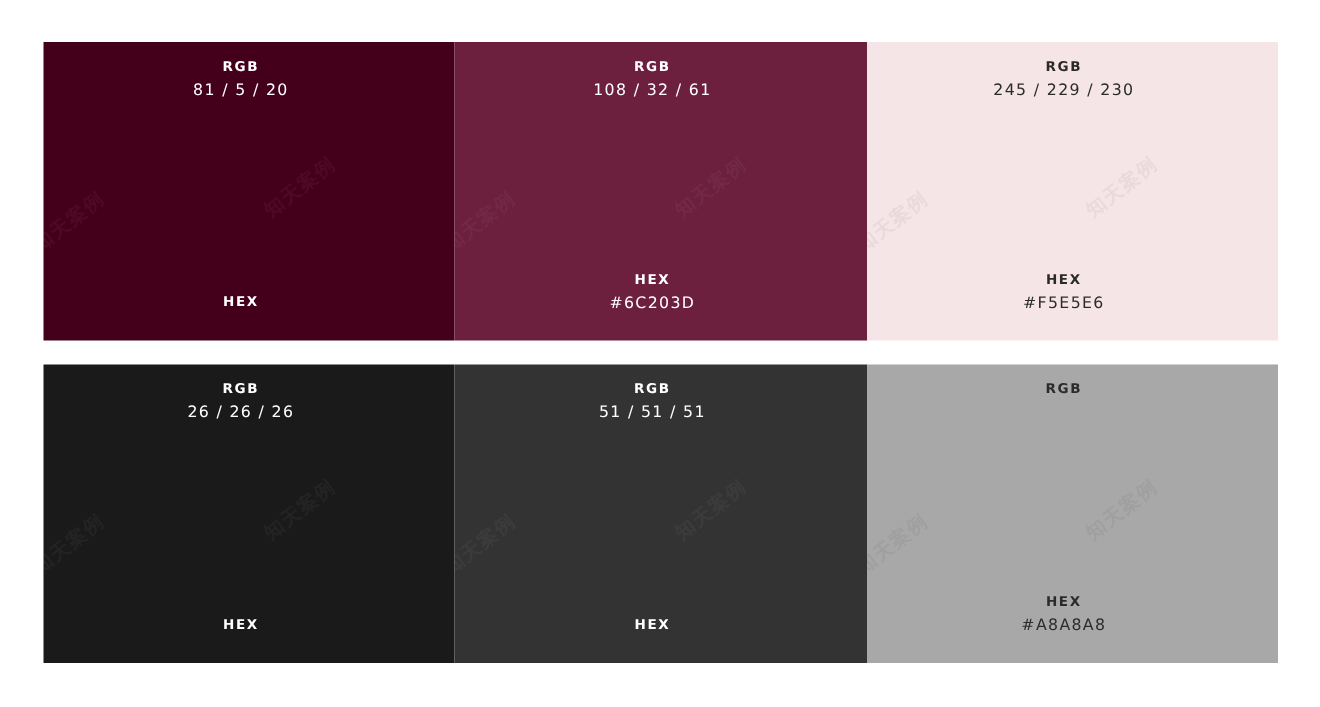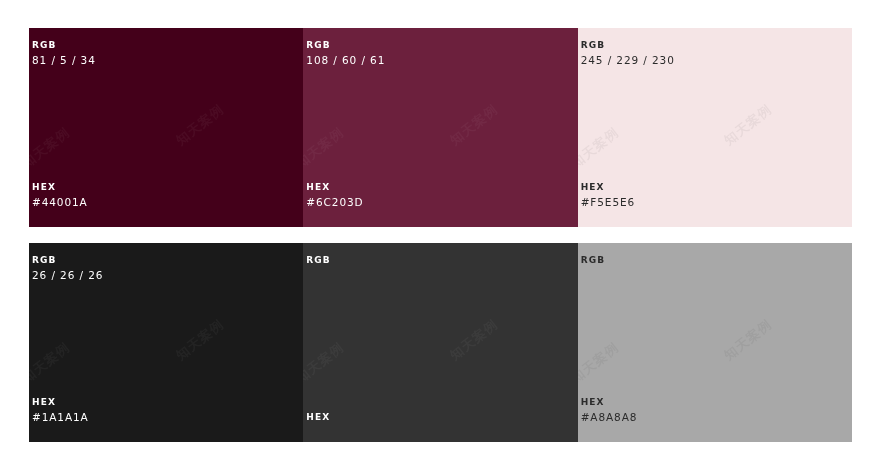--- a/index.html
+++ b/index.html
@@ -53,22 +53,23 @@
     font-weight: 700;
   }
   .wm-a { left: 52%;  top: 44%; }
   .wm-b { left: -4%;  top: 56%; }
 
   .swatch.dark .watermark  { color: rgba(255,255,255,0.045); }
   .swatch.light .watermark { color: rgba(0,0,0,0.050); }
 
   .swatch-info {
     position: absolute;
-    left: 3px;
+    left: 15px;
     width: 85%;
+    text-align: center;
   }
   .info-top    { top: 10px; }
   .info-bottom { bottom: 17px; }
 
   .info-label {
     font-size: 9px;
     font-weight: 700;
     letter-spacing: 1.1px;
     line-height: 15px;
     margin: 0;
@@ -91,34 +92,33 @@
 
 <div id="palette-board">
 
   <div class="swatch-row">
 
     <div class="swatch dark" style="background-color: rgb(68, 0, 26);">
       <span class="watermark wm-a">知天案例</span>
       <span class="watermark wm-b">知天案例</span>
       <div class="swatch-info info-top">
         <p class="info-label">RGB</p>
-        <p class="info-value">81 / 5 / 34</p>
+        <p class="info-value">81 / 5 / 20</p>
       </div>
       <div class="swatch-info info-bottom">
         <p class="info-label">HEX</p>
-        <p class="info-value">#44001A</p>
       </div>
     </div>
 
     <div class="swatch dark" style="background-color: rgb(108, 32, 61);">
       <span class="watermark wm-a">知天案例</span>
       <span class="watermark wm-b">知天案例</span>
       <div class="swatch-info info-top">
         <p class="info-label">RGB</p>
-        <p class="info-value">108 / 60 / 61</p>
+        <p class="info-value">108 / 32 / 61</p>
       </div>
       <div class="swatch-info info-bottom">
         <p class="info-label">HEX</p>
         <p class="info-value">#6C203D</p>
       </div>
     </div>
 
     <div class="swatch light" style="background-color: rgb(245, 229, 230);">
       <span class="watermark wm-a">知天案例</span>
       <span class="watermark wm-b">知天案例</span>
@@ -138,29 +138,29 @@
 
     <div class="swatch dark" style="background-color: rgb(26, 26, 26);">
       <span class="watermark wm-a">知天案例</span>
       <span class="watermark wm-b">知天案例</span>
       <div class="swatch-info info-top">
         <p class="info-label">RGB</p>
         <p class="info-value">26 / 26 / 26</p>
       </div>
       <div class="swatch-info info-bottom">
         <p class="info-label">HEX</p>
-        <p class="info-value">#1A1A1A</p>
       </div>
     </div>
 
     <div class="swatch dark" style="background-color: rgb(51, 51, 51);">
       <span class="watermark wm-a">知天案例</span>
       <span class="watermark wm-b">知天案例</span>
       <div class="swatch-info info-top">
         <p class="info-label">RGB</p>
+        <p class="info-value">51 / 51 / 51</p>
       </div>
       <div class="swatch-info info-bottom">
         <p class="info-label">HEX</p>
       </div>
     </div>
 
     <div class="swatch light" style="background-color: rgb(168, 168, 168);">
       <span class="watermark wm-a">知天案例</span>
       <span class="watermark wm-b">知天案例</span>
       <div class="swatch-info info-top">

